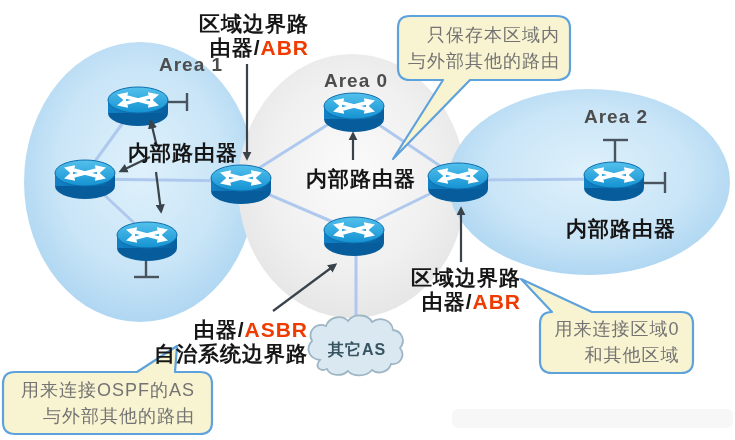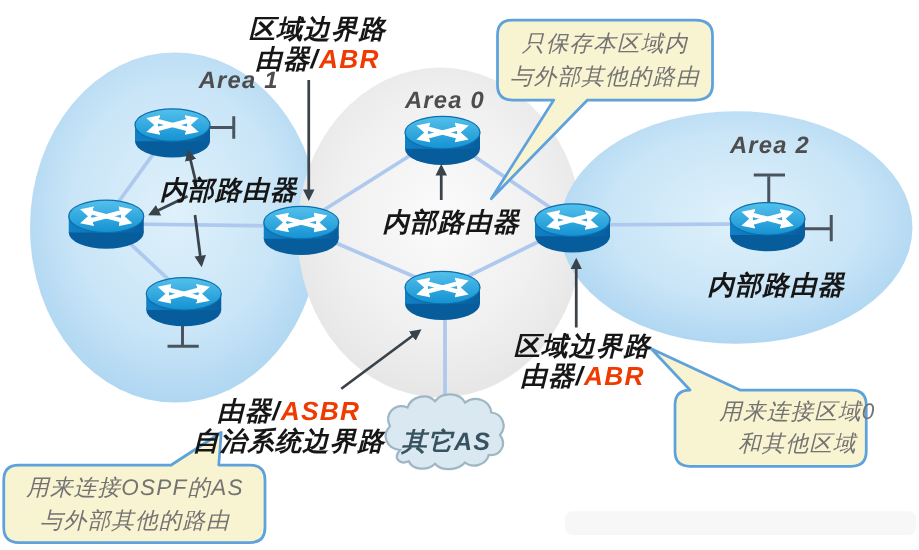--- a/index.html
+++ b/index.html
@@ -1,26 +1,26 @@
 <!DOCTYPE html>
 <html><head>
 <meta charset="utf-8">
 <style>
   html,body{margin:0;padding:0;background:#fff;}
   #stage{
     position:relative;width:735px;height:440px;background:#fff;overflow:hidden;
     font-family:"Liberation Sans","DejaVu Sans",sans-serif;
   }
   #diagram-svg{position:absolute;left:0;top:0;z-index:1;}
-  .txt{position:absolute;z-index:5;transform:translateX(-50%);text-align:center;white-space:nowrap;font-style:italic;}
+  .txt{position:absolute;z-index:5;transform:translateX(-50%);text-align:right;white-space:nowrap;}
   .area-label{font-size:19px;font-weight:bold;color:#4D4D4D;letter-spacing:1px;}
   .cn-label{font-size:21px;font-weight:bold;color:#161616;line-height:24px;letter-spacing:1px;}
   .acronym{font-weight:bold;}
   .callout-text{font-size:18px;color:#737373;line-height:26px;letter-spacing:1px;}
-  .cloud-label{font-size:20px;font-weight:bold;color:#37535F;letter-spacing:1px;}
+  .cloud-label{font-size:16px;font-weight:bold;color:#37535F;letter-spacing:1px;}
 </style>
 </head>
 <body>
 
 <div id="stage">
 
   <svg id="diagram-svg" width="735" height="440" viewBox="0 0 735 440">
     <defs>
       <radialGradient id="gBlue" cx="50%" cy="45%" r="65%">
         <stop offset="0%" stop-color="#DFF1FB"></stop>
@@ -151,18 +151,18 @@
   <div class="txt callout-text" style="left:484px;top:22px;">
     <div>只保存本区域内</div>
     <div>与外部其他的路由</div>
   </div>
 
   <div class="txt callout-text" style="left:108px;top:377px;">
     <div>用来连接OSPF的AS</div>
     <div>与外部其他的路由</div>
   </div>
 
-  <div class="txt callout-text" style="left:638px;top:316px;">
+  <div class="txt callout-text" style="left:617px;top:316px;">
     <div>用来连接区域0</div>
     <div>和其他区域</div>
   </div>
 
 </div>
 
 </body></html>

